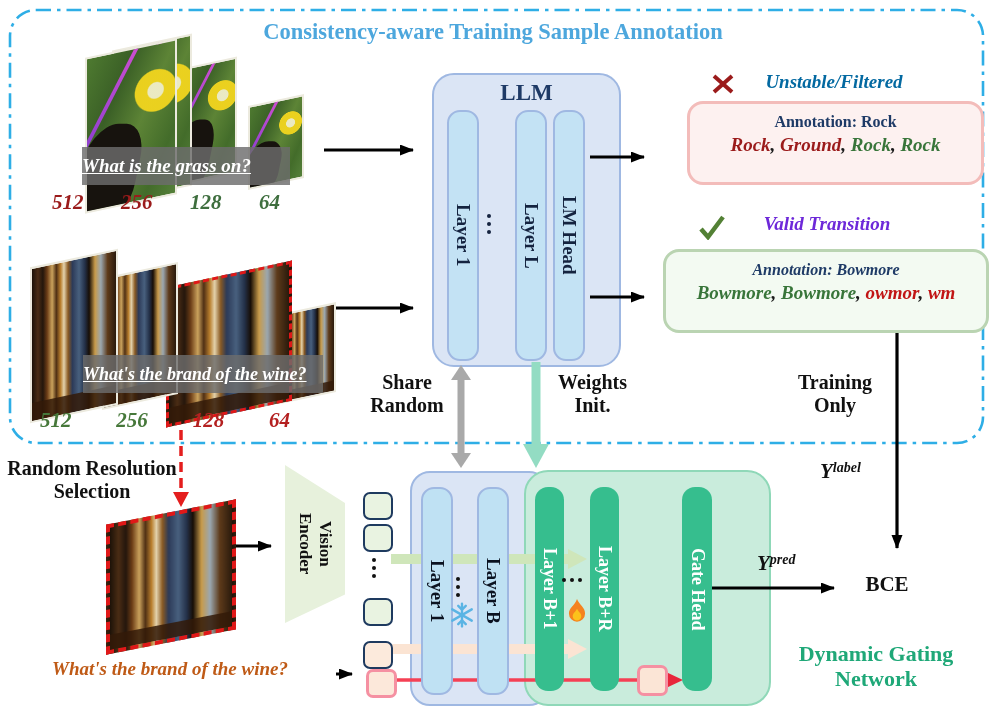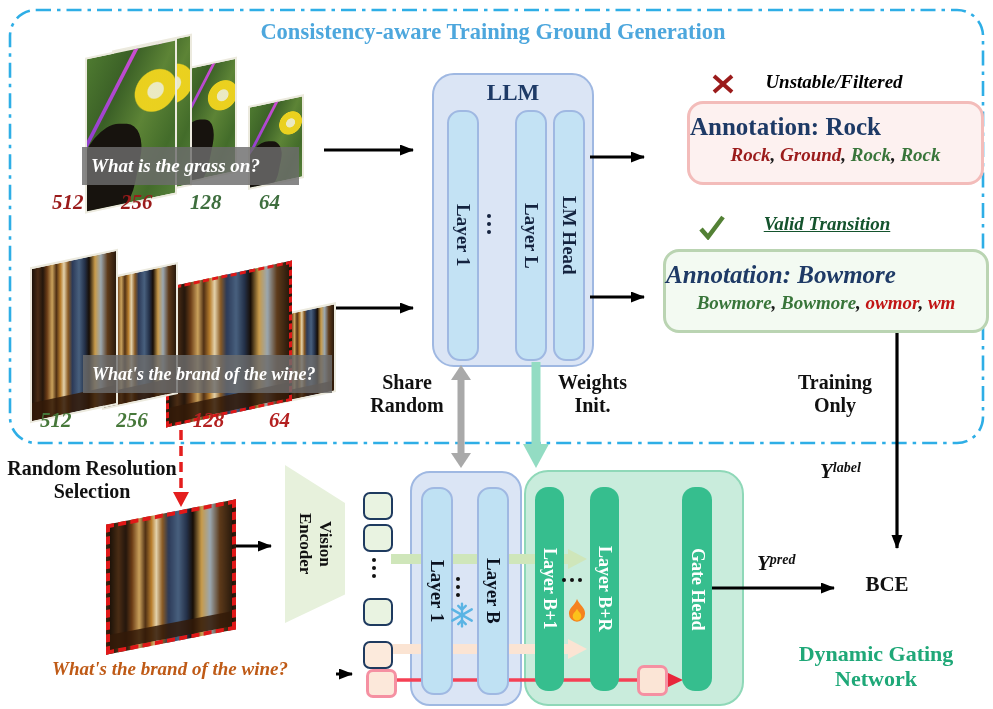--- a/index.html
+++ b/index.html
@@ -1,53 +1,53 @@
 <!DOCTYPE html>
 <html><head>
 <meta charset="utf-8">
 <style>
   html,body{margin:0;padding:0;background:#fff;}
   .canvas{position:relative;width:993px;height:709px;background:#ffffff;overflow:hidden;
           font-family:"Liberation Serif",serif;}
   .abs{position:absolute;}
-  .z1{z-index:1;} .z3{z-index:3;}
+  .z1{z-index:1;padding-left:27px;} .z3{z-index:3;}
   svg.connectors{position:absolute;left:0;top:0;z-index:2;}
   .lbl{font-weight:bold;color:#111;white-space:pre-line;text-align:center;line-height:1.15;}
   .it{font-style:italic;}
   .vtext{writing-mode:vertical-rl;text-orientation:mixed;}
   
   .llm-box{background:#dbe5f5;border:2.5px solid #9fb8e2;border-radius:22px;}
   .bar-blue{background:#c3e2f4;border:2px solid #9fb8e2;border-radius:13px;display:flex;
             align-items:center;justify-content:center;font-weight:bold;color:#14233f;}
   .bar-blue2{background:#bfe1f3;border:2px solid #9fb8e2;border-radius:13px;display:flex;
             align-items:center;justify-content:center;font-weight:bold;color:#0b1220;}
   .green-box{background:#c9ecdc;border:2.5px solid #8fd8b8;border-radius:24px;}
   .bar-green{background:#36be8e;border-radius:13px;display:flex;align-items:center;
              justify-content:center;font-weight:bold;color:#fff;}
   .annot-pink{background:#fdf1f0;border:3px solid #f3bcba;border-radius:16px;}
   .annot-green{background:#f3faf2;border:3px solid #bad4b2;border-radius:16px;}
-  .annot-title{font-weight:bold;color:#1e3a66;font-size:25px;text-align:left;}
+  .annot-title{font-weight:bold;color:#1e3a66;font-size:16px;text-align:center;}
   .annot-preds{font-weight:bold;font-style:italic;font-size:19px;text-align:center;}
   .annot-preds .sep{color:#1a1a1a;}
   
   .stack-img{position:absolute;border:2px solid #eceade;transform:skewY(-12deg);overflow:hidden;}
   .photo-dog{background:
      radial-gradient(circle at 78% 30%, rgba(250,245,210,.9) 0 6%, rgba(242,213,30,.95) 7% 16%, transparent 17%),
      linear-gradient(115deg,#4e7a30,#3a5f26 30%,#5d8436 55%,#436c2a 80%,#55803a);}
   .photo-dog .leash{position:absolute;left:18%;top:-12%;width:5%;height:95%;
      background:linear-gradient(#d24fd0,#7a3bd0);transform:rotate(30deg);}
   .photo-dog .dog{position:absolute;left:-10%;bottom:-8%;width:68%;height:62%;
      background:#17130e;border-radius:60% 40% 45% 55%;transform:rotate(12deg);}
   .photo-wine{background:linear-gradient(90deg,
      #1d1208 0%, #4a2c14 7%, #24160c 13%, #6b3c16 18%, #caa25c 24%, #503014 29%,
      #b97f2e 34%, #e3d2ac 38%, #8a5a22 43%, #2c3a58 48%, #48607e 56%, #233048 63%,
      #170e06 68%, #c89b4a 75%, #9aa7b0 82%, #5d3a1a 90%, #2a1a0c 100%);}
   .photo-wine .shelf{position:absolute;left:0;bottom:0;width:100%;height:12%;background:rgba(50,26,8,.85);}
   .qbar{position:absolute;background:rgba(108,108,108,.82);color:#fff;font-weight:bold;
-        font-style:italic;display:flex;align-items:center;padding-left:9px;}
+        font-style:italic;display:flex;align-items:center;text-decoration:underline;}
   .res-row{position:absolute;display:flex;justify-content:space-between;font-weight:bold;
            font-style:italic;font-size:21px;}
   
   .token{position:absolute;width:26px;height:24px;border-radius:7px;}
   .tok-green{background:#e9f3e1;border:2.5px solid #1e3a5f;}
   .tok-peach{background:#fceadc;border:2.5px solid #1e3a5f;}
   .tok-pink{background:#fce8da;border:3px solid #f590a2;}
   .vdots{display:flex;flex-direction:column;gap:4px;align-items:center;}
   .hdots{display:flex;flex-direction:row;gap:4px;align-items:center;}
   .dot{width:4px;height:4px;border-radius:50%;background:#111;}
@@ -117,21 +117,21 @@
       <line x1="536" y1="362" x2="536" y2="446" stroke="#93dcc3" stroke-width="9"></line>
       <polygon points="523,444 549,444 536,468" fill="#93dcc3"></polygon>
     </g>
 
     <g>
       <line x1="181" y1="414" x2="181" y2="492" stroke="#e41e1e" stroke-width="3.5" stroke-dasharray="10 6"></line>
       <polygon points="173,492 189,492 181,507" fill="#e41e1e"></polygon>
     </g>
   </svg>
 
-  <div class="abs z3 lbl" style="left:200px;top:19px;width:586px;font-size:22.5px;color:#4da7dd;">Consistency-aware Training Ground Generation</div>
+  <div class="abs z3 lbl" style="left:200px;top:19px;width:586px;font-size:22.5px;color:#4da7dd;">Consistency-aware Training Sample Annotation</div>
 
   <div class="abs z3" style="left:50px;top:28px;width:260px;height:200px;">
     <div class="stack-img photo-dog" style="left:198px;top:72px;width:52px;height:80px;z-index:1;">
         <div class="leash"></div>
         <div class="dog"></div>
       </div>
     <div class="stack-img photo-dog" style="left:127px;top:35px;width:56px;height:112px;z-index:2;">
         <div class="leash"></div>
         <div class="dog"></div>
       </div>
@@ -171,30 +171,30 @@
         <span style="color: rgb(70, 120, 58);">256</span>
         <span style="color: rgb(180, 32, 32);">128</span>
         <span style="color: rgb(180, 32, 32);">64</span>
       </div>
   </div>
 
   <svg class="abs z3" style="left:712px;top:74px;" width="22" height="20">
     <line x1="2" y1="2" x2="20" y2="18" stroke="#9b1b1b" stroke-width="4"></line>
     <line x1="20" y1="2" x2="2" y2="18" stroke="#9b1b1b" stroke-width="4"></line>
   </svg>
-  <div class="abs z3 lbl it" style="left:744px;top:71px;width:180px;font-size:19px;color:#000000;">Unstable/Filtered</div>
+  <div class="abs z3 lbl it" style="left:744px;top:71px;width:180px;font-size:19px;color:#0369a1;">Unstable/Filtered</div>
   <div class="abs z3 annot-pink" style="left:687px;top:101px;width:291px;height:78px;">
     <div class="annot-title" style="margin-top:9px;">Annotation: Rock</div>
     <div class="annot-preds" style="margin-top:3px;"><span style="color: rgb(155, 27, 27);">Rock</span><span class="sep">, </span><span style="color: rgb(155, 27, 27);">Ground</span><span class="sep">, </span><span style="color: rgb(56, 117, 58);">Rock</span><span class="sep">, </span><span style="color: rgb(56, 117, 58);">Rock</span></div>
   </div>
 
   <svg class="abs z3" style="left:698px;top:214px;" width="28" height="26">
     <polyline points="3,15 10,23 25,3" fill="none" stroke="#538135" stroke-width="4.5"></polyline>
   </svg>
-  <div class="abs z3 lbl it" style="left:742px;top:213px;width:170px;font-size:19px;color:#14532d;text-decoration:underline;">Valid Transition</div>
+  <div class="abs z3 lbl it" style="left:742px;top:213px;width:170px;font-size:19px;color:#6d28d9;">Valid Transition</div>
   <div class="abs z3 annot-green" style="left:663px;top:249px;width:320px;height:78px;">
     <div class="annot-title" style="margin-top:9px;font-style:italic;">Annotation: Bowmore</div>
     <div class="annot-preds" style="margin-top:3px;"><span style="color: rgb(56, 117, 58);">Bowmore</span><span class="sep">, </span><span style="color: rgb(56, 117, 58);">Bowmore</span><span class="sep">, </span><span style="color: rgb(193, 21, 21);">owmor</span><span class="sep">, </span><span style="color: rgb(193, 21, 21);">wm</span></div>
   </div>
 
   <div class="abs z3 lbl" style="left:352px;top:371px;width:110px;font-size:20px;">Share
 Random</div>
   <div class="abs z3 lbl" style="left:545px;top:371px;width:95px;font-size:20px;">Weights
 Init.</div>
   <div class="abs z3 lbl" style="left:790px;top:371px;width:90px;font-size:20px;">Training

